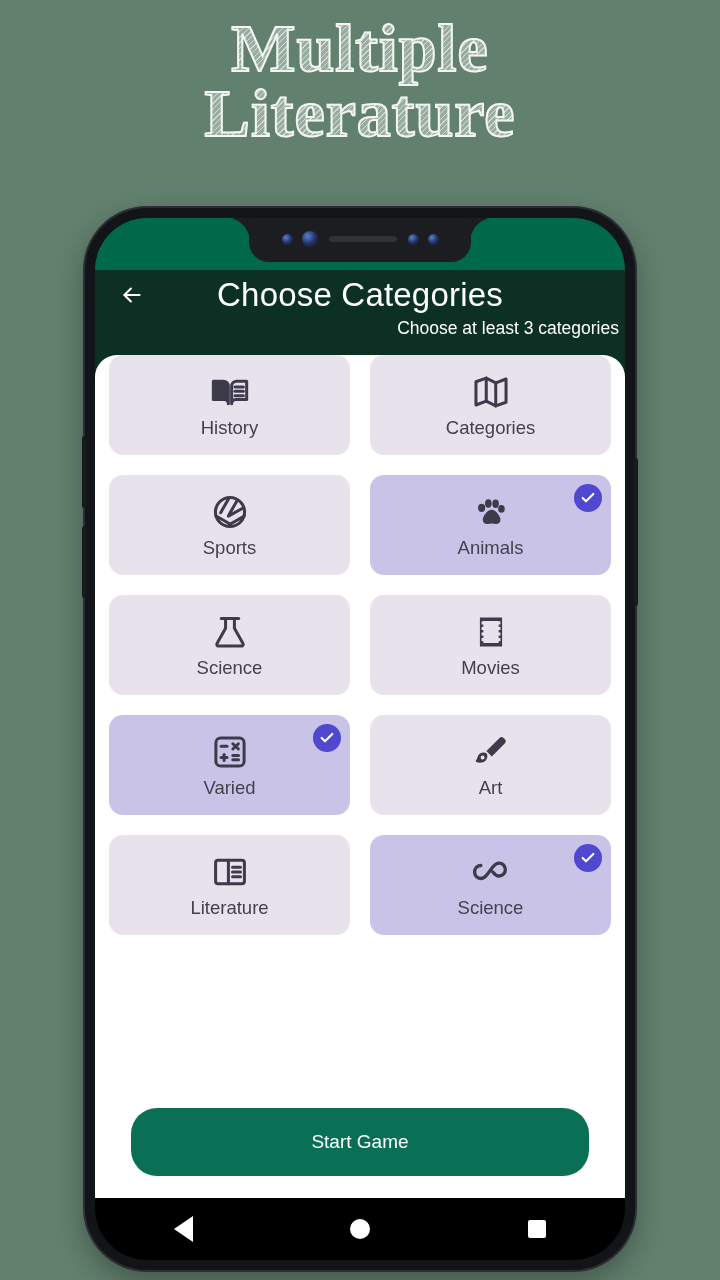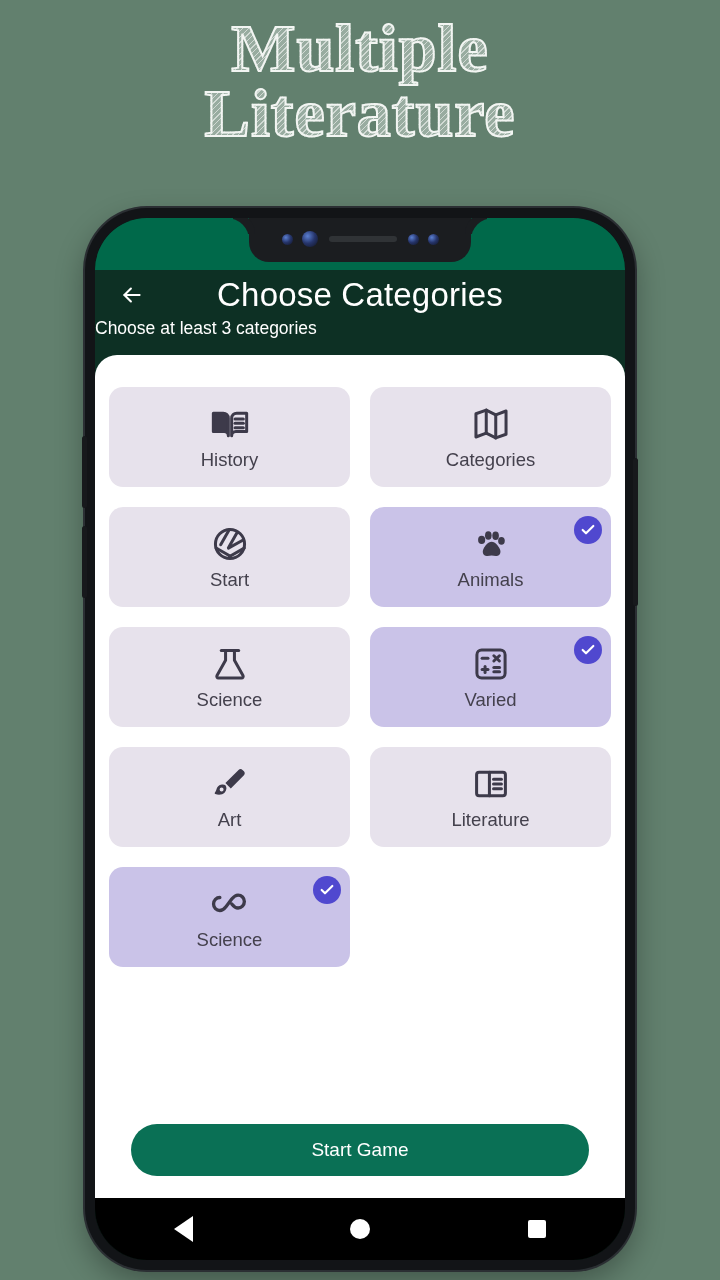--- a/index.html
+++ b/index.html
@@ -154,36 +154,36 @@
   .appbar-title {
     flex: 1;
     text-align: center;
     color: #ffffff;
     font-size: 33px;
     font-weight: 500;
     letter-spacing: .2px;
     margin-right: 38px;
   }
   .appbar-sub {
-    text-align: left;
+    text-align: right;
     color: #ffffff;
     font-size: 17.5px;
     margin-top: 4px;
     margin-right: 6px;
   }
 
   
   .sheet {
     flex: 1;
     background: #ffffff;
     border-radius: 22px 22px 0 0;
     display: flex;
     flex-direction: column;
     min-height: 0;
-    padding: 32px 14px 0;
+    padding: 0 14px 0;
   }
 
   .grid {
     display: grid;
     grid-template-columns: 1fr 1fr;
     gap: 20px 20px;
     flex: 0 0 auto;
   }
 
   .card {
@@ -223,21 +223,21 @@
     display: flex;
     align-items: center;
     justify-content: center;
   }
 
   .spacer { flex: 1; min-height: 0; }
 
   .cta-wrap { padding: 0 22px 22px; flex: 0 0 auto; }
   .cta {
     width: 100%;
-    height: 52px;
+    height: 68px;
     border: none;
     border-radius: 26px;
     background: #0a7055;
     color: #ffffff;
     font-family: "Liberation Sans", sans-serif;
     font-size: 19px;
     font-weight: 500;
     cursor: pointer;
   }
 
@@ -346,21 +346,21 @@
             <div class="card-icon">
               <svg width="38" height="38" viewBox="0 0 24 24" fill="none" stroke="currentColor" stroke-width="1.9" stroke-linecap="round" stroke-linejoin="round">
                 <circle cx="12" cy="12" r="9.2"></circle>
                 <path d="M11.4 3.1 6.1 12.4"></path>
                 <path d="M16.6 4.6 11.3 13.9"></path>
                 <path d="M20.6 9.3 11 14.6"></path>
                 <path d="M21 14.6 11.7 19.9"></path>
                 <path d="M3.2 14.5 12 19.6"></path>
               </svg>
             </div>
-            <div class="card-label">Start</div>
+            <div class="card-label">Sports</div>
           </div>
 
           <div class="card selected">
             <div class="check">
               <svg width="16" height="16" viewBox="0 0 24 24" fill="none" stroke="#fff" stroke-width="3.2" stroke-linecap="round" stroke-linejoin="round">
                   <polyline points="20 6 9 17 4 12"></polyline>
                 </svg>
             </div>
             <div class="card-icon">
               <svg width="38" height="38" viewBox="0 0 24 24" fill="currentColor">
@@ -378,20 +378,37 @@
 
             <div class="card-icon">
               <svg width="38" height="38" viewBox="0 0 24 24" fill="none" stroke="currentColor" stroke-width="1.9" stroke-linecap="round" stroke-linejoin="round">
                 <line x1="6.5" y1="3.4" x2="17.5" y2="3.4"></line>
                 <path d="M9.2 3.4v6.3L3.8 19.3a1 1 0 0 0 .86 1.5h14.68a1 1 0 0 0 .86-1.5L14.8 9.7V3.4"></path>
               </svg>
             </div>
             <div class="card-label">Science</div>
           </div>
 
+          <div class="card">
+
+            <div class="card-icon">
+              <svg width="36" height="36" viewBox="0 0 24 24" fill="currentColor">
+                <path d="M4.6 2.4h14.8v19.2H4.6zM6.9 4.6v14.8h10.2V4.6z"></path>
+                <rect x="5.7" y="4.9" width="2.1" height="2.1" fill="#e7e2ec"></rect>
+                <rect x="5.7" y="8.6" width="2.1" height="2.1" fill="#e7e2ec"></rect>
+                <rect x="5.7" y="12.3" width="2.1" height="2.1" fill="#e7e2ec"></rect>
+                <rect x="5.7" y="16" width="2.1" height="2.1" fill="#e7e2ec"></rect>
+                <rect x="16.2" y="4.9" width="2.1" height="2.1" fill="#e7e2ec"></rect>
+                <rect x="16.2" y="8.6" width="2.1" height="2.1" fill="#e7e2ec"></rect>
+                <rect x="16.2" y="12.3" width="2.1" height="2.1" fill="#e7e2ec"></rect>
+                <rect x="16.2" y="16" width="2.1" height="2.1" fill="#e7e2ec"></rect>
+              </svg>
+            </div>
+            <div class="card-label">Movies</div>
+          </div>
 
           <div class="card selected">
             <div class="check">
               <svg width="16" height="16" viewBox="0 0 24 24" fill="none" stroke="#fff" stroke-width="3.2" stroke-linecap="round" stroke-linejoin="round">
                   <polyline points="20 6 9 17 4 12"></polyline>
                 </svg>
             </div>
             <div class="card-icon">
               <svg width="38" height="38" viewBox="0 0 24 24" fill="none" stroke="currentColor" stroke-width="1.9" stroke-linecap="round" stroke-linejoin="round">
                 <rect x="3.1" y="3.1" width="17.8" height="17.8" rx="3"></rect>

